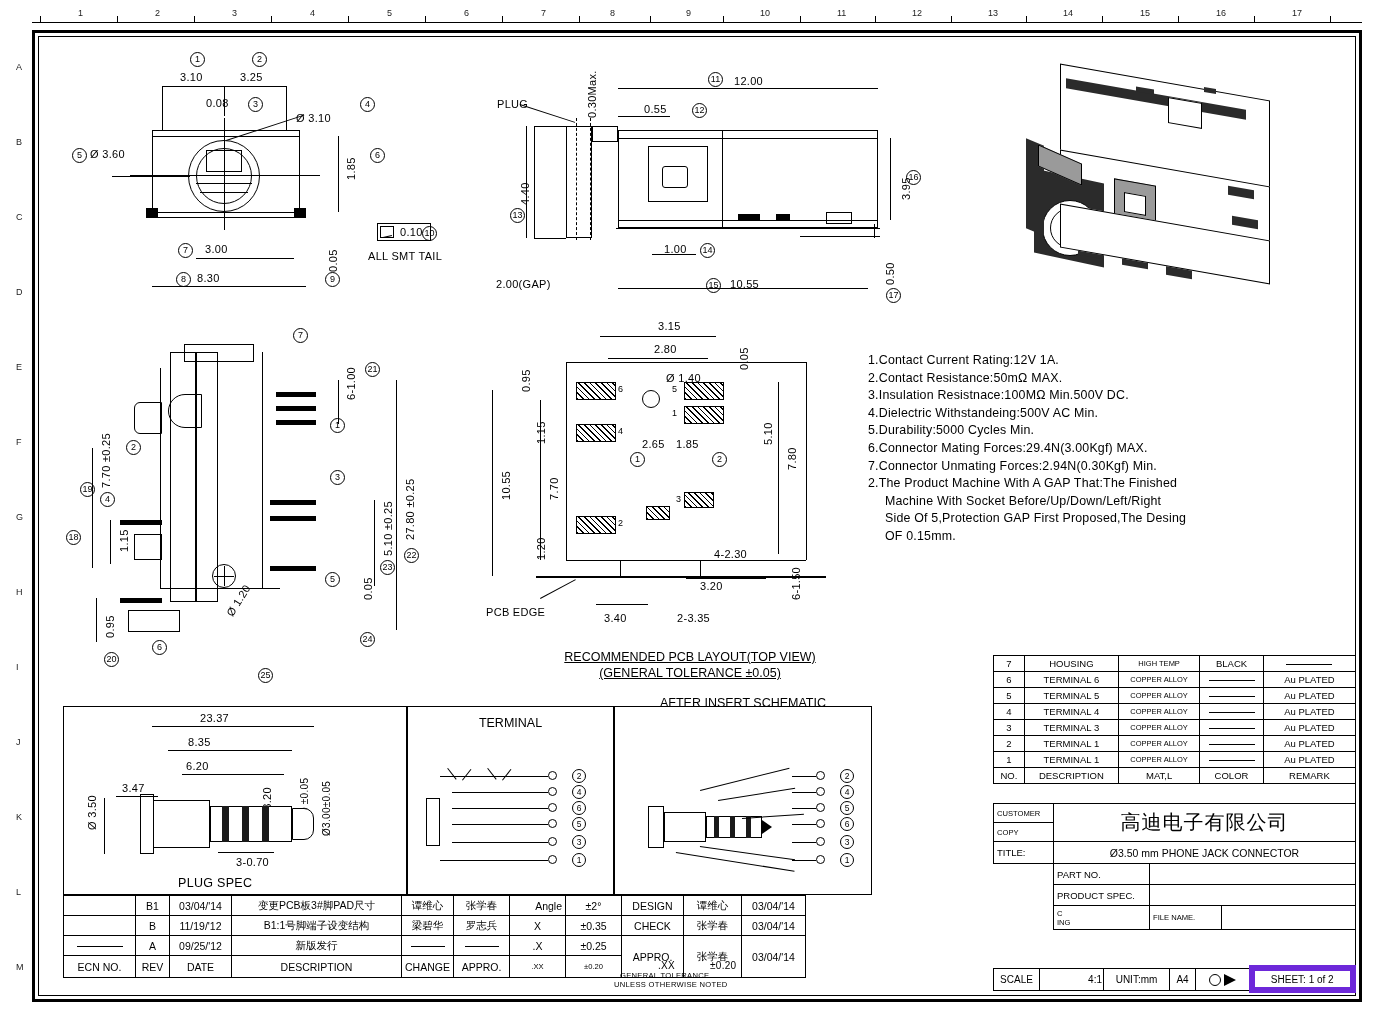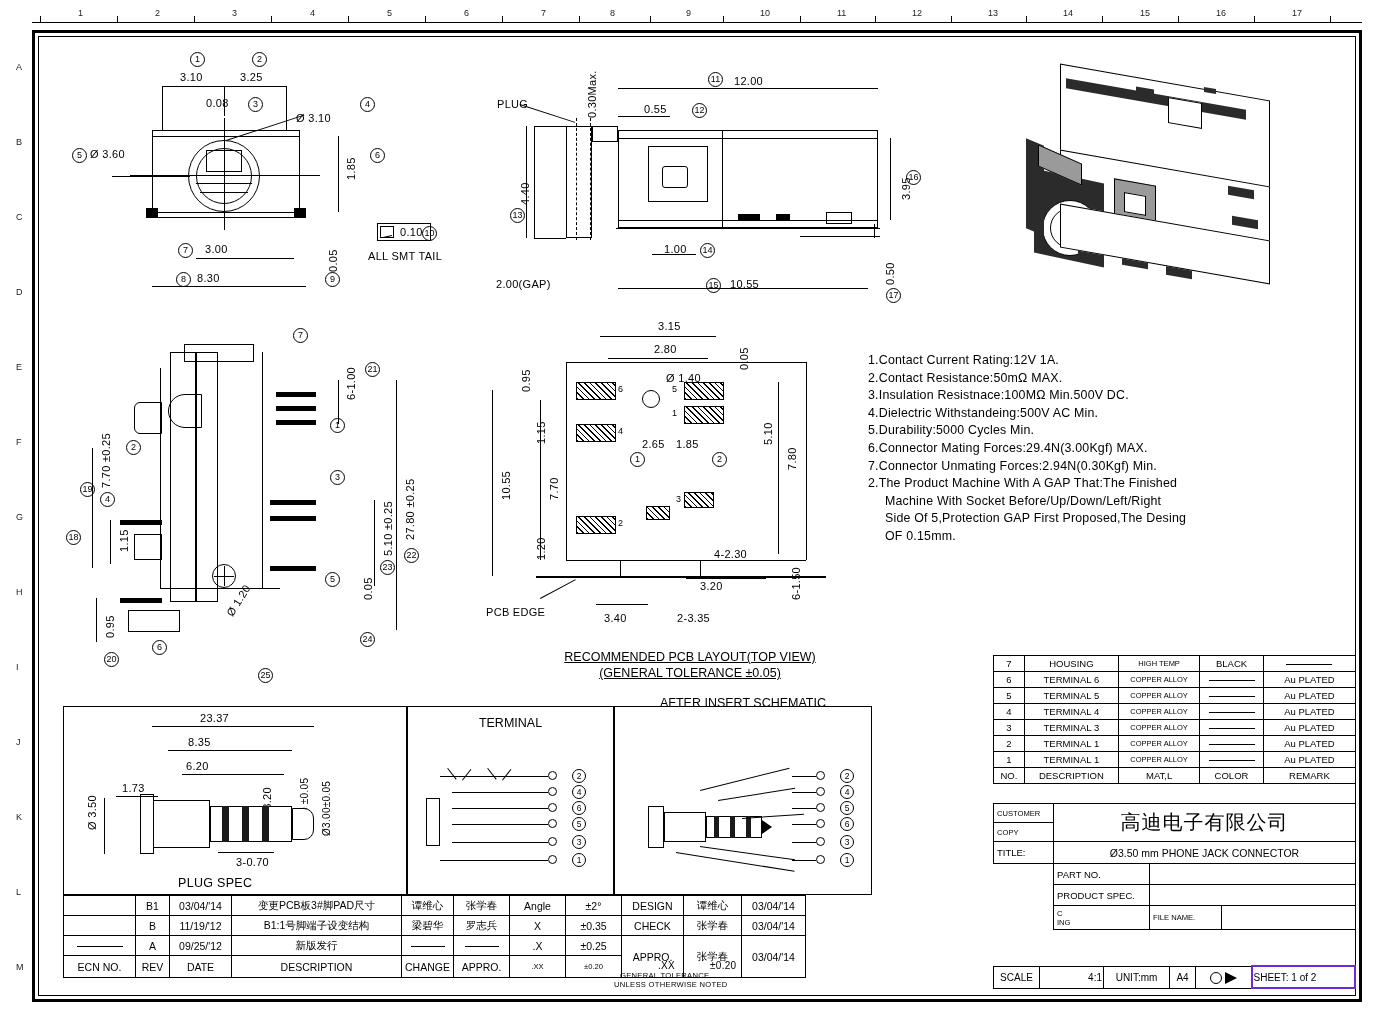--- a/index.html
+++ b/index.html
@@ -515,31 +515,31 @@
     <tbody>
         <tr>
       <td style="border:1px solid #000;width:46px;height:22px;text-align:center;">SCALE</td>
       <td style="border:1px solid #000;width:64px;text-align:right;">4:1</td>
       <td style="border:1px solid #000;width:66px;text-align:center;">UNIT:mm</td>
       <td style="border:1px solid #000;width:26px;text-align:center;">A4</td>
       <td style="border:1px solid #000;width:56px;text-align:center;">
         <span style="display:inline-block;width:12px;height:12px;border:1px solid #000;border-radius:50%;position:relative;top:2px;"></span>
         <span style="display:inline-block;width:0;height:0;border-top:6px solid transparent;border-bottom:6px solid transparent;border-left:12px solid #000;position:relative;top:2px;"></span>
       </td>
-      <td style="border:2px solid #6d28d9;">SHEET: 1 of 2</td>
+      <td style="border:6px solid #6d28d9;text-align:center;">SHEET: 1 of 2</td>
     </tr>
   </tbody>
     </table>
 
   <div class="panel" style="left:63px;top:706px;width:344px;height:189px;"></div>
   <div>
     <div class="lbl" style="left:200px;top:712px;">23.37</div>
     <div class="lbl" style="left:188px;top:736px;">8.35</div>
     <div class="lbl" style="left:186px;top:760px;">6.20</div>
-    <div class="lbl" style="left:122px;top:782px;">1.73</div>
+    <div class="lbl" style="left:122px;top:782px;">3.47</div>
     <div class="lblv" style="left:86px;top:830px;">Ø 3.50</div>
     <div class="lblv" style="left:261px;top:822px;">Ø 3.20</div>
     <div class="lblv" style="left:299px;top:836px;font-size:10px;">Ø2.50 ±0.05</div>
     <div class="lblv" style="left:321px;top:836px;font-size:10px;">Ø3.00±0.05</div>
     <div class="lbl" style="left:236px;top:856px;">3-0.70</div>
     <div class="lbl" style="left:178px;top:876px;font-size:12.5px;">PLUG SPEC</div>
 
     <div class="ph-body" style="left:152px;top:800px;width:58px;height:48px;"></div>
     <div class="ph-body" style="left:210px;top:806px;width:82px;height:36px;"></div>
     <div class="ph-dark" style="left:222px;top:806px;width:7px;height:36px;"></div>
@@ -626,21 +626,21 @@
 
   <table id="rev-block">
     <tbody>
         <tr>
       <td style="width:72px;text-align:center;"></td>
       <td style="width:34px;text-align:center;">B1</td>
       <td style="width:62px;text-align:center;">03/04/'14</td>
       <td style="width:170px;text-align:center;">变更PCB板3#脚PAD尺寸</td>
       <td style="width:52px;text-align:center;">谭维心</td>
       <td style="width:56px;text-align:center;">张学春</td>
-      <td style="width:56px;text-align:center;">Angle</td>
+      <td style="width:56px;text-align:right;">Angle</td>
       <td style="width:56px;text-align:center;">±2°</td>
       <td style="width:62px;text-align:center;">DESIGN</td>
       <td style="width:58px;text-align:center;">谭维心</td>
       <td style="width:64px;text-align:center;">03/04/'14</td>
       <td rowspan="3" style="border:none;"></td>
     </tr>
     <tr>
       <td style="text-align:center;"></td>
       <td style="text-align:center;">B</td>
       <td style="text-align:center;">11/19/'12</td>

